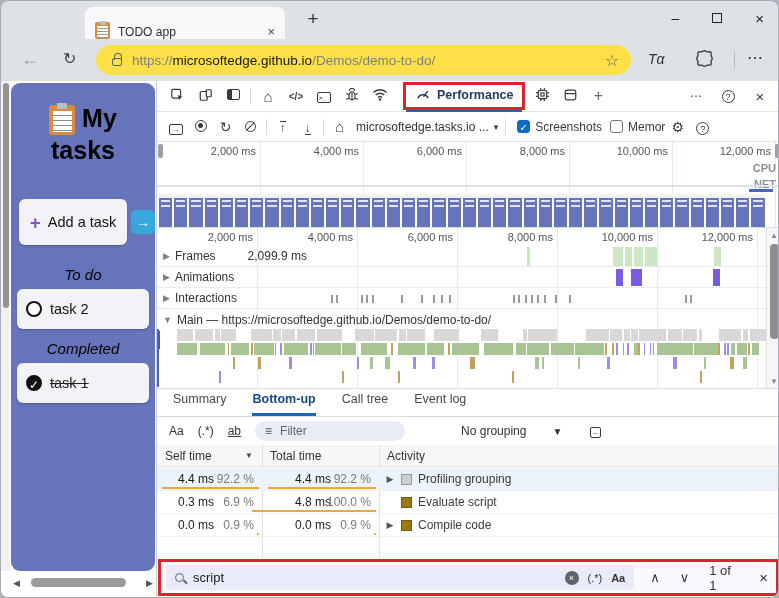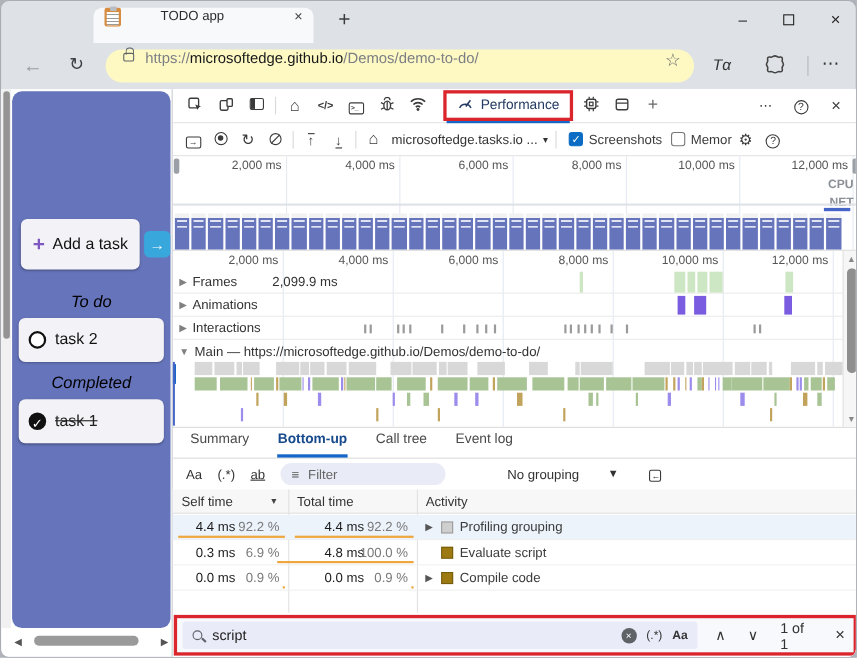--- a/index.html
+++ b/index.html
@@ -3,22 +3,22 @@
 <meta charset="utf-8">
 <style>
   * { margin:0; padding:0; box-sizing:border-box; }
   body { background:#b0b4ba; font-family:"Liberation Sans", sans-serif; }
   .window { position:relative; width:779px; height:598px; background:#dee1e6;
             border-radius:8px; overflow:hidden; border:1px solid #a9adb3; }
 
   
   .tabstrip { position:absolute; top:0; left:0; right:0; height:38px; }
   .tab { position:absolute; left:84px; top:6px; width:200px; height:32px; background:#f8f9fb;
-         border-radius:8px 8px 0 0; display:flex; align-items:flex-start; padding:0 10px;
-         font-size:12px; color:#2b2b2b;gap:28px; }
+         border-radius:8px 8px 0 0; display:flex; align-items:flex-end; padding:0 10px;
+         font-size:12px; color:#2b2b2b; }
   .tab-title { margin-left:8px; }
   .tab-close { margin-left:auto; font-size:13px; color:#444; cursor:default; }
   .newtab { position:absolute; left:300px; top:7px; font-size:19px; color:#3b3b3b; width:24px; text-align:center;}
   .wincontrols { position:absolute; right:14px; top:0; height:34px; display:flex; align-items:center; gap:33px; color:#222; }
   .win-min { font-size:14px; }
   .win-max { width:10px; height:10px; border:1.2px solid #222; }
   .win-close { font-size:15px; }
 
   
   .clip { position:relative; display:inline-block; width:15px; height:17px; background:#d88c3f; border-radius:2px; vertical-align:middle;}
@@ -26,22 +26,22 @@
       repeating-linear-gradient(#fff 0 2px, #9a9a9a 2px 3px); }
   .clip::after { content:""; position:absolute; left:4.5px; top:-1.5px; width:6px; height:4px; background:#b9bec4; border-radius:1px; }
   .clip.big { width:26px; height:30px; border-radius:3px; }
   .clip.big::before { left:3.5px; top:6px; width:19px; height:21px; background:repeating-linear-gradient(#fff 0 3.5px, #8f8f8f 3.5px 5px); }
   .clip.big::after { left:8px; top:-2.5px; width:10px; height:6px; }
 
   
   .toolbar { position:absolute; top:38px; left:0; right:0; height:42px; }
   .nav-back { position:absolute; left:20px; top:10px; font-size:18px; color:#9aa0a6; }
   .nav-reload { position:absolute; left:62px; top:10px; font-size:16px; color:#3c4043; }
-  .addressbar { position:absolute; left:95px; top:6px; width:535px; height:30px; background:#fef9c3;
-                border-radius:16px; display:flex; padding:0 12px; font-size:13.5px; }
+  .addressbar { position:absolute; left:95px; top:6px; width:535px; height:30px; background:#fde047;
+                border-radius:16px; display:flex; align-items:center; padding:0 12px; font-size:13.5px; }
   .lock { position:relative; width:10px; height:8px; border:1.3px solid #5f6368; border-radius:2px; margin:3px 10px 0 4px; }
   .lock::before { content:""; position:absolute; left:1px; top:-6px; width:6px; height:6px;
                   border:1.3px solid #5f6368; border-bottom:none; border-radius:4px 4px 0 0; }
   .url-dim { color:#7b7f85; } .url-host { color:#17181a; }
   .addr-star { margin-left:auto; font-size:16px; color:#5f6368; }
   .tb-readaloud { position:absolute; left:647px; top:12px; font-size:14px; color:#333; font-style:italic; }
   .tb-blob { position:absolute; left:694px; top:10px; }
   .tb-div { position:absolute; left:733px; top:12px; width:1px; height:18px; background:#b5b8bd; }
   .tb-more { position:absolute; left:746px; top:9px; font-size:16px; color:#333; letter-spacing:1px;}
 
@@ -74,21 +74,21 @@
 
   
   .devtools { position:absolute; left:155px; top:0; width:624px; height:518px; background:#fff;
               border-left:1px solid #c9ccd1; font-size:12px; color:#3b3b3b; }
   .dti { width:28px; text-align:center; color:#3b3b3b; flex:none; }
   .sep-v { width:1px; height:16px; background:#d9d9d9; margin:0 3px; flex:none;}
 
   .dt-tabs { position:absolute; top:0; left:0; width:100%; height:31px; border-bottom:1px solid #e4e4e4;
              display:flex; align-items:center; padding:0 6px; }
   .perf-tab { position:relative; display:flex; align-items:center; gap:6px; height:31px; padding:0 9px;
-              margin-left:12px; color:#233b63; font-weight:normal; font-size:12.5px; border-bottom:3px solid #1566c8; }
+              margin-left:12px; color:#233b63; font-weight:bold; font-size:12.5px; border-bottom:3px solid #1566c8; }
   .perf-tab::after { content:""; position:absolute; left:-3px; right:-3px; top:1px; bottom:-1px;
                      border:3px solid #d9252b; pointer-events:none; }
   .dt-right { margin-left:auto; display:flex; align-items:center; gap:4px; }
   .help-circ { width:13px; height:13px; border:1.2px solid #3b3b3b; border-radius:50%; font-size:9.5px;
                line-height:12px; text-align:center; display:inline-block; }
   .console-box { width:14px; height:11px; border:1.2px solid #3b3b3b; border-radius:2px; font-size:6px; line-height:10px;
                  display:inline-block; text-align:left; padding-left:1px; font-weight:bold;}
   .dock-ic { width:13px; height:11px; border:1.2px solid #3b3b3b; border-radius:2px; display:inline-block;
              background:linear-gradient(90deg,#3b3b3b 0 4px, transparent 4px); }
 
@@ -214,20 +214,24 @@
     <span class="tb-more">⋯</span>
   </div>
 
   <div class="content">
 
     <div class="todo-vscroll">
         <div class="todo-vthumb"></div>
       </div>
 
     <div class="todo-card">
+      <div class="app-title">
+        <span class="clip big"></span>
+        <span>My tasks</span>
+      </div>
       <div class="add-row">
         <div class="add-btn">
           <span class="add-plus">+</span>
           <span>Add a task</span>
         </div>
         <div class="add-arrow">→</div>
       </div>
       <div class="sec-label" style="top:183px;font-style:italic;">To do</div>
       <div class="task-card" style="top:206px;">
         <span class="task-circle"></span>

